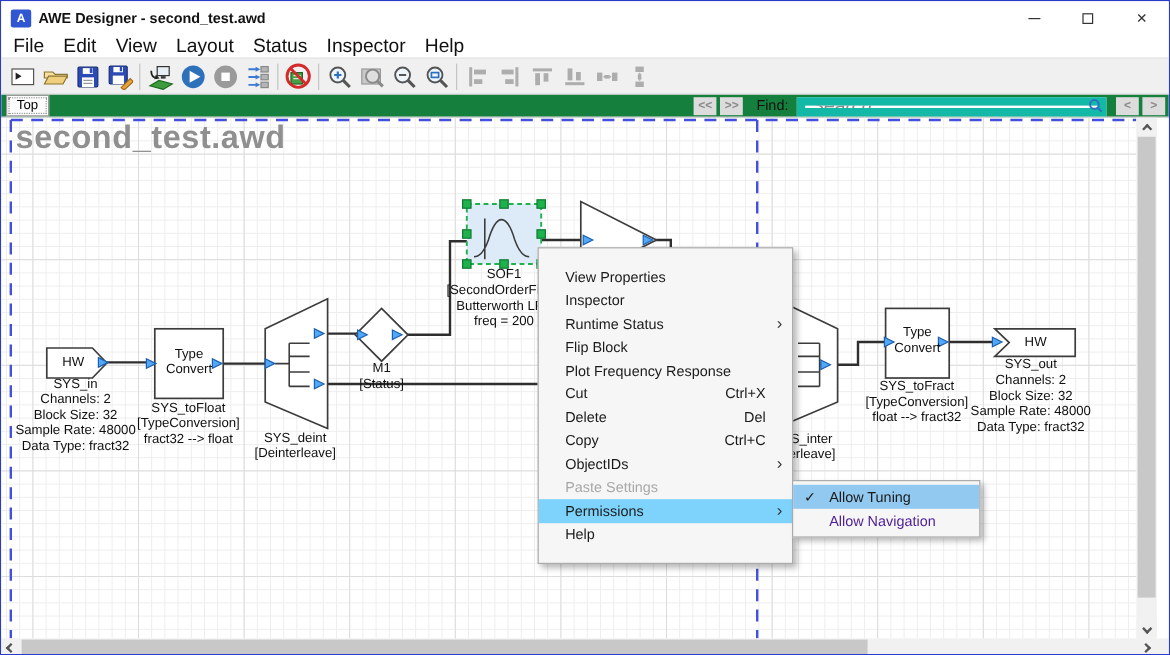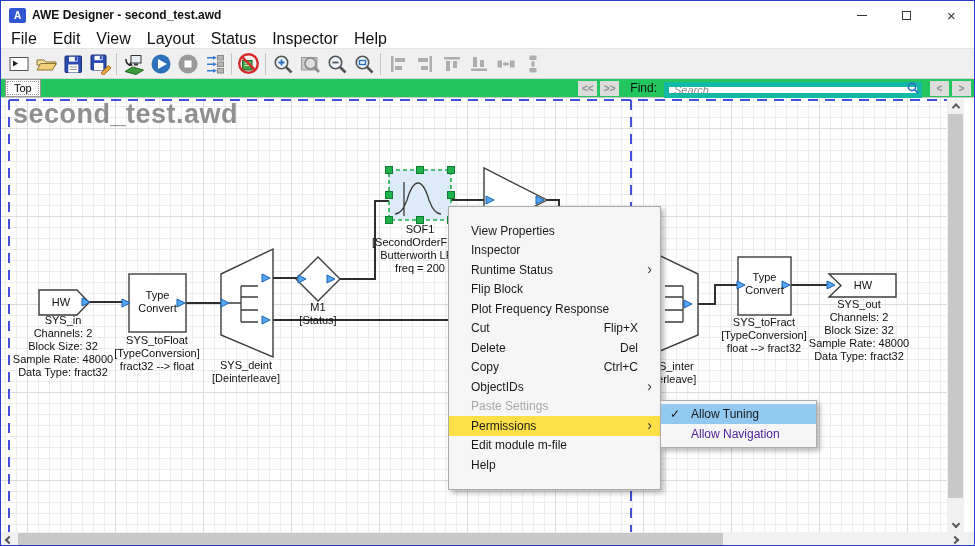--- a/index.html
+++ b/index.html
@@ -21,29 +21,29 @@
   .menubar { height:19px; background:#fff; display:flex; align-items:center; font-size:16px; padding-left:2px; flex:0 0 auto; }
   .mb { padding:0 8px; color:#111; }
 
   
   .toolbar { height:31px; background:#f0f0f0; border-top:1px solid #e4e4e4; border-bottom:1px solid #d5d5d5;
              display:flex; align-items:center; padding-left:4px; flex:0 0 auto; }
   .tbtn { width:27px; height:27px; display:flex; align-items:center; justify-content:center; }
   .sep { width:1px; height:22px; background:#c4c4c4; margin:0 3px; }
 
   
-  .findrow { height:19px; background:#22c55e; border-bottom:1px solid #c9c9c9; display:flex; align-items:center; position:relative; flex:0 0 auto; }
+  .findrow { height:19px; background:#15803d; border-bottom:1px solid #c9c9c9; display:flex; align-items:center; position:relative; flex:0 0 auto; }
   .tab { position:absolute; left:4px; top:0; height:18px; padding:0 8px; background:#fcfcfc; border:1px solid #9a9a9a;
          font-size:11px; display:flex; align-items:center; outline:1px dotted #999; outline-offset:-3px; }
   .findgroup { margin-left:auto; margin-right:3px; display:flex; align-items:center; gap:3px; }
   .fbtn { width:19px; height:15px; background:#dcdcdc; color:#8a8a8a; font-size:10px; font-weight:bold;
           display:flex; align-items:center; justify-content:center; }
   .findlabel { font-size:12px; color:#111; margin:0 4px 0 8px; }
   .searchwrap { position:relative; width:258px; height:16px; margin-right:5px; }
-  .searchwrap input { width:100%; height:100%; border:5px solid #14b8a6; font-size:11px; padding:0 18px 0 5px;
+  .searchwrap input { width:100%; height:100%; border:7px solid #14b8a6; font-size:16px; padding:0 18px 0 5px;
                       font-family:"Liberation Sans", sans-serif; }
   .searchwrap input::placeholder { font-style:italic; color:#888; }
   .mag { position:absolute; right:3px; top:2px; }
 
   
   .main { height:434px; display:flex; flex:0 0 auto; position:relative;border-radius:20px; }
   .canvas { position:relative; width:946px; height:434px; overflow:hidden; background-color:#fff;
     background-image:
       linear-gradient(to right,#dcdcdc 1px,transparent 1px),
       linear-gradient(to bottom,#dcdcdc 1px,transparent 1px),
@@ -64,21 +64,21 @@
   .sofblk { fill:#dcebf7; stroke:#1fb14b; stroke-width:1.6; stroke-dasharray:4 3; }
   .handle { fill:#1fb14b; stroke:#0d7a31; stroke-width:1; }
 
   
   .cmenu { position:absolute; left:447px; top:108px; width:213px; background:#f6f6f6; border:1px solid #ababab;
            box-shadow:3px 3px 5px rgba(0,0,0,0.28); z-index:10; padding:14px 0; font-size:12px; }
   .mi { height:19.5px; display:flex; align-items:center; padding:0 10px 0 22px; position:relative; color:#1a1a1a; }
   .mi .sc { margin-left:auto; padding-right:12px; }
   .mi .arr { position:absolute; right:8px; font-size:14px; color:#333; top:50%; transform:translateY(-56%); }
   .mi.dis { color:#a8a8a8; }
-  .mi.hl { background:#fde047;text-align:center; }
+  .mi.hl { background:#7dd3fc;text-align:center; }
   .smenu { position:absolute; left:659px; top:302px; width:157px; background:#f6f6f6; border:1px solid #ababab;
            box-shadow:3px 3px 5px rgba(0,0,0,0.28); z-index:11; padding:3px 0; font-size:12px; }
   .smi { height:20px; display:flex; align-items:center; padding-left:30px; position:relative; color:#1a1a1a; }
   .smi .chk { position:absolute; left:9px; font-size:12px; }
   .smi.hl { background:#91c9f1; }
   .smi.dis { color:#4c1d95; }
 
   
   .vscroll { width:17px; height:434px; background:#f1f1f1; position:relative; }
   .vthumb { position:absolute; left:1px; top:16px; width:15px; height:384px; background:#c8c8c8; }
@@ -422,43 +422,40 @@
             <span class="arr">›</span>
           </div>
         <div class="mi">
             <span>Flip Block</span>
           </div>
         <div class="mi">
             <span>Plot Frequency Response</span>
           </div>
         <div class="mi">
             <span>Cut</span>
-            <span class="sc">Flip+X</span>
+            <span class="sc">Ctrl+X</span>
           </div>
         <div class="mi">
             <span>Delete</span>
             <span class="sc">Del</span>
           </div>
         <div class="mi">
             <span>Copy</span>
             <span class="sc">Ctrl+C</span>
           </div>
         <div class="mi">
             <span>ObjectIDs</span>
             <span class="arr">›</span>
           </div>
         <div class="mi dis">
             <span>Paste Settings</span>
           </div>
         <div class="mi hl">
             <span>Permissions</span>
             <span class="arr">›</span>
-          </div>
-        <div class="mi">
-            <span>Edit module m-file</span>
           </div>
         <div class="mi">
             <span>Help</span>
           </div>
       </div>
 
       <div class="smenu">
         <div class="smi hl">
             <span class="chk">✓</span>
             <span>Allow Tuning</span>

